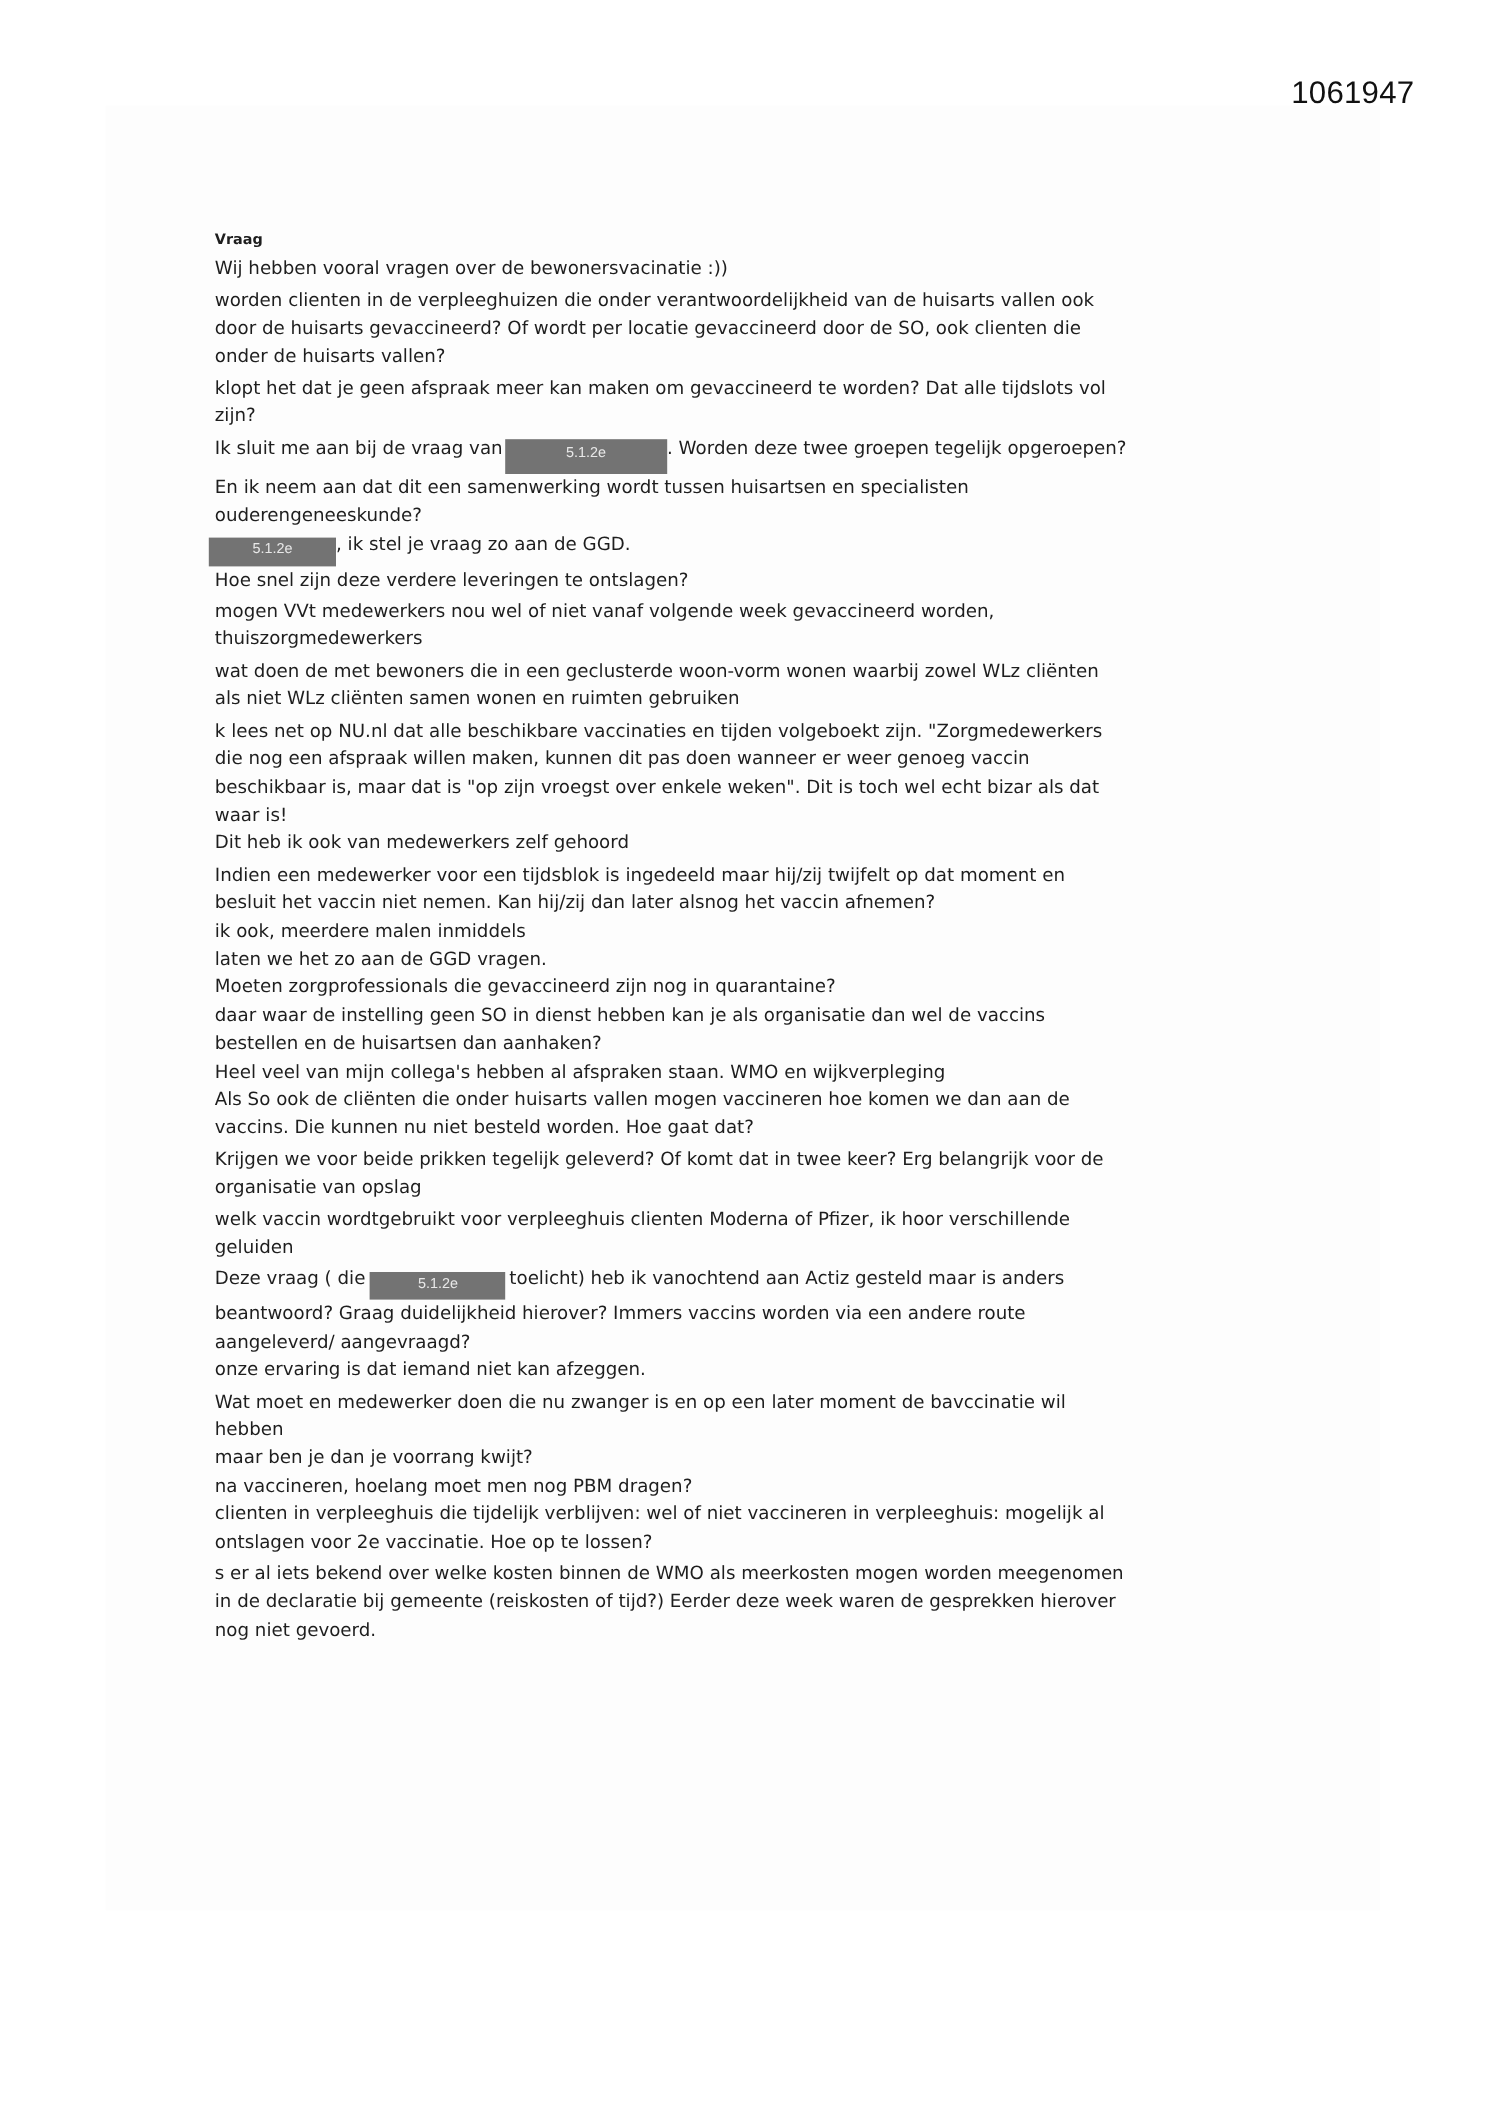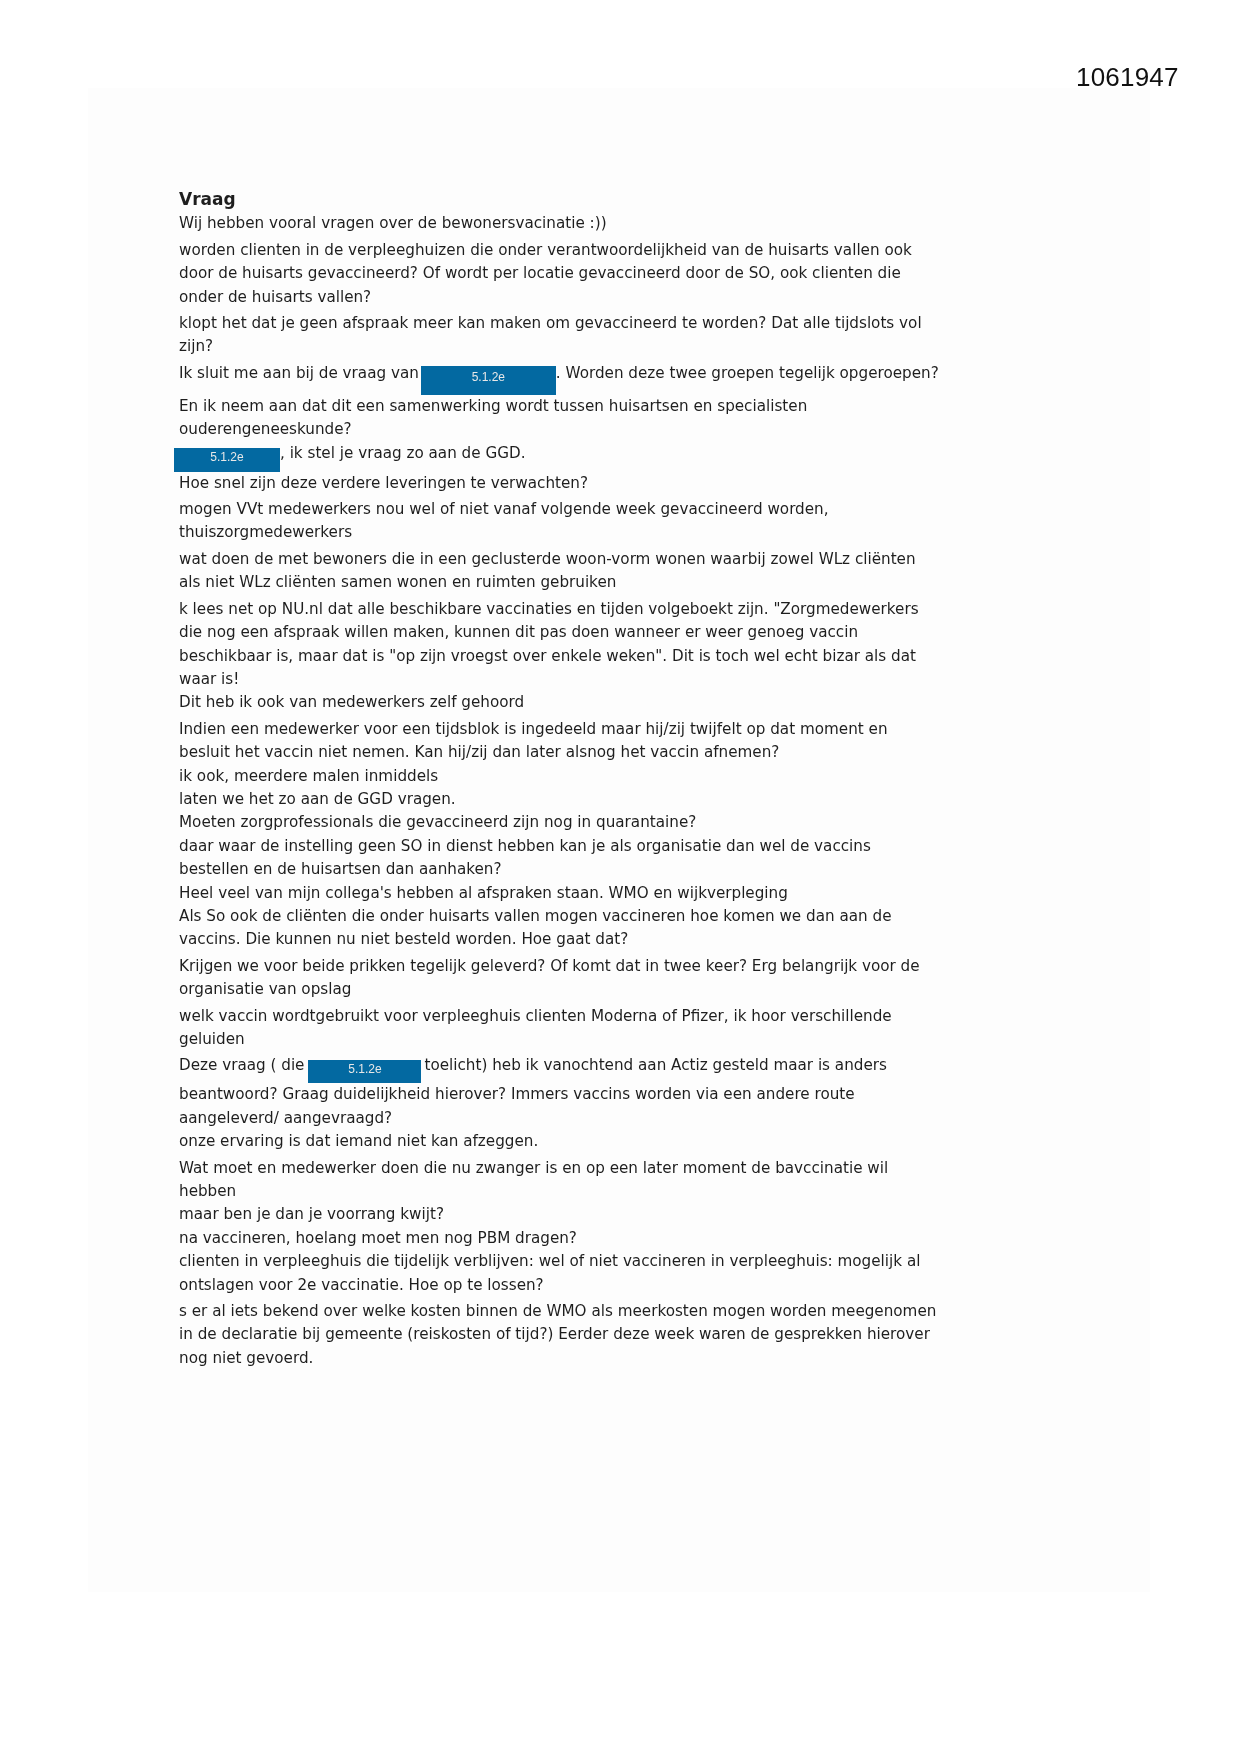--- a/index.html
+++ b/index.html
@@ -12,25 +12,25 @@
     font-family: "Liberation Sans", sans-serif; font-size: 26px; color: #111; letter-spacing: 0.2px;
   }
   .scan-area {
     position: absolute; left: 88px; top: 88px; width: 1062px; height: 1504px;
     background: #fdfdfd;
   }
   .content {
     position: absolute; left: 179px; top: 188px; width: 760px;
     font-family: "DejaVu Sans", sans-serif; font-size: 15.2px; line-height: 23.4px; color: #1e1e1e;
   }
-  .heading { font-weight: bold; font-size: 17px; margin-bottom: 1px; }
+  .heading { font-weight: bold; font-size: 12px; margin-bottom: 1px; }
   .para { margin: 0 0 3px 0; }
   .para.tight { margin-bottom: 0; }
   .redact {
-    display: inline-block; background: #0369a1; color: #e8e8e8;
+    display: inline-block; background: #737373; color: #e8e8e8;
     font-family: "Liberation Sans", sans-serif; font-size: 12px; text-align: center;
     vertical-align: -3px; height: 24px; line-height: 19px; box-sizing: border-box;
   }
   .r1 { width: 135px; height: 29px; line-height: 22px; margin-left: 2px; }
   .r2 { width: 106px; margin-left: -5px; }
   .r3 { width: 113px; height: 23px; margin-left: 4px; margin-right: 3px; }
 </style>
 </head>
 <body>
 
@@ -42,21 +42,21 @@
   <div class="heading">Vraag</div>
 
   <p class="para">Wij hebben vooral vragen over de bewonersvacinatie :))</p>
   <p class="para">worden clienten in de verpleeghuizen die onder verantwoordelijkheid van de huisarts vallen ook door de huisarts gevaccineerd? Of wordt per locatie gevaccineerd door de SO, ook clienten die onder de huisarts vallen?</p>
   <p class="para">klopt het dat je geen afspraak meer kan maken om gevaccineerd te worden? Dat alle tijdslots vol zijn?</p>
 
   <p class="para tight"><span>Ik sluit me aan bij de vraag van</span><span class="redact r1">5.1.2e</span><span>. Worden deze twee groepen tegelijk opgeroepen? En ik neem aan dat dit een samenwerking wordt tussen huisartsen en specialisten ouderengeneeskunde?</span></p>
 
   <p class="para tight"><span class="redact r2">5.1.2e</span><span>, ik stel je vraag zo aan de GGD.</span></p>
 
-  <p class="para">Hoe snel zijn deze verdere leveringen te verwachten?</p>
+  <p class="para">Hoe snel zijn deze verdere leveringen te ontslagen?</p>
   <p class="para">mogen VVt medewerkers nou wel of niet vanaf volgende week gevaccineerd worden, thuiszorgmedewerkers</p>
   <p class="para">wat doen de met bewoners die in een geclusterde woon-vorm wonen waarbij zowel WLz cliënten als niet WLz cliënten samen wonen en ruimten gebruiken</p>
   <p class="para tight">k lees net op NU.nl dat alle beschikbare vaccinaties en tijden volgeboekt zijn. "Zorgmedewerkers die nog een afspraak willen maken, kunnen dit pas doen wanneer er weer genoeg vaccin beschikbaar is, maar dat is "op zijn vroegst over enkele weken". Dit is toch wel echt bizar als dat waar is!</p>
   <p class="para">Dit heb ik ook van medewerkers zelf gehoord</p>
   <p class="para tight">Indien een medewerker voor een tijdsblok is ingedeeld maar hij/zij twijfelt op dat moment en besluit het vaccin niet nemen. Kan hij/zij dan later alsnog het vaccin afnemen?</p>
   <p class="para tight">ik ook, meerdere malen inmiddels</p>
   <p class="para tight">laten we het zo aan de GGD vragen.</p>
   <p class="para tight">Moeten zorgprofessionals die gevaccineerd zijn nog in quarantaine?</p>
   <p class="para tight">daar waar de instelling geen SO in dienst hebben kan je als organisatie dan wel de vaccins bestellen en de huisartsen dan aanhaken?</p>
   <p class="para tight">Heel veel van mijn collega's hebben al afspraken staan. WMO en wijkverpleging</p>

